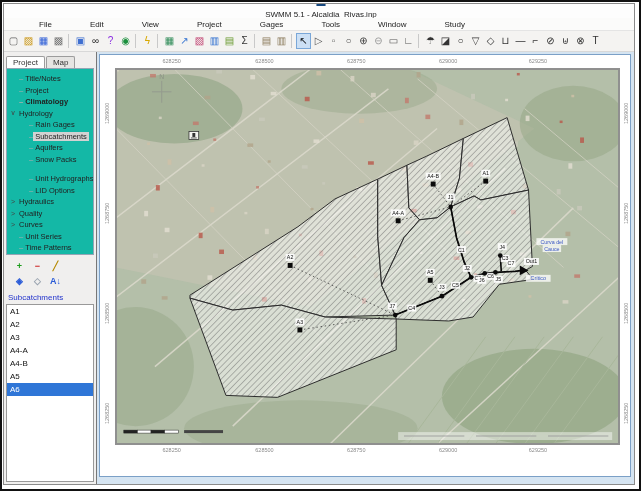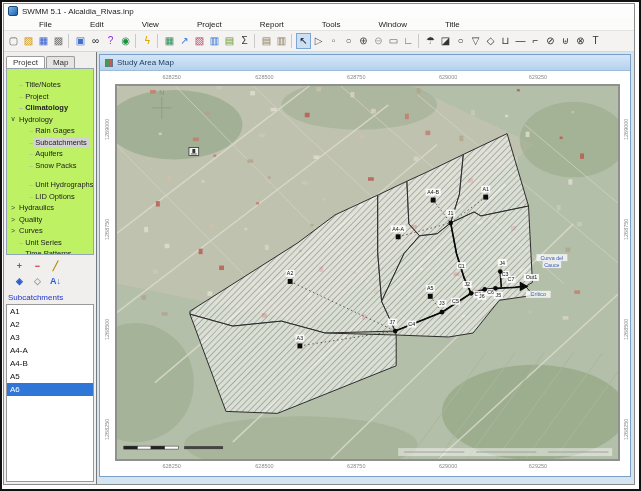--- a/index.html
+++ b/index.html
@@ -1,32 +1,32 @@
 <!DOCTYPE html>
 <html><head>
 <meta charset="utf-8">
 <style>
   * { box-sizing: border-box; margin: 0; padding: 0; }
   body { width: 641px; height: 491px; font-family: "Liberation Sans", sans-serif; background:#fff; }
   .frame { width: 641px; height: 491px; border: 2px solid #111; background:#fff; padding: 1px 4px 4px 1px; }
   .app { width: 100%; height: 100%; border: 1px solid #8a8a8a; display: flex; flex-direction: column; background:#fff; overflow: hidden; }
-  .titlebar { height: 14px; display: flex; align-items: center; gap: 4px; padding-left: 4px; font-size: 8px; color: #222; background: #fdfdfd; }
+  .titlebar { height: 14px; display: flex; align-items: center; gap: 4px; padding-left: 4px; font-size: 8px; color: #222; background: #fdfdfd; flex-direction: column; }
   .app-icon { width: 10px; height: 10px; border-radius: 2px; background: linear-gradient(135deg,#7db9ea,#1f5fae); border: 1px solid #17487f; }
   .menubar { height: 13px; display: flex; align-items: center; font-size: 8px; color: #222; background: #fbfbfa; border-bottom: 1px solid #e4e4e4; padding-left: 2px; }
   .menu-item { padding: 0 5px; height: 100%; display: flex; align-items: center; margin-left: 28px; }
   .toolbar { height: 21px; display: flex; align-items: center; background: #f4f3f1; border-bottom: 1px solid #d8d8d8; padding-left: 2px; }
   .tb-icon { width: 15px; height: 16px; display: flex; align-items: center; justify-content: center; font-size: 10px; line-height: 1; cursor: default; }
   .tb-icon.active { background: #cce0f5; border: 1px solid #7aa7d8; }
   .tb-sep { width: 5px; height: 14px; border-left: 1px solid #c9c9c9; margin-left: 2px; }
   .main { flex: 1; display: flex; min-height: 0; }
   .left-panel { width: 93px; background: #f0efee; border-right: 1px solid #777; display: flex; flex-direction: column; }
   .tabs { height: 16px; display: flex; align-items: flex-end; padding-left: 2px; gap: 1px; }
   .tab { font-size: 8px; padding: 1px 6px 1px 6px; border: 1px solid #9c9c9c; border-bottom: none; border-radius: 2px 2px 0 0; background: #e6e5e3; color: #333; }
   .tab.active { background: #fff; }
-  .tree-box { margin: 0 2px; background: #bef264; border: 1px solid #93a5b5; height: 187px; overflow: hidden; padding-top: 10px; }
+  .tree-box { margin: 0 2px; background: #14b8a6; border: 1px solid #93a5b5; height: 187px; overflow: hidden; padding-top: 4px; }
   .tree-item { height: 11.5px; font-size: 7.5px; color: #222; display: flex; align-items: center; white-space: nowrap; }
   .tree-item .expander { width: 8px; text-align: center; font-size: 7px; color: #444; }
   .tree-item.leaf::before { content: "– "; color: #b0b0b0; }
   .tree-item.selected .lbl { background: #d2d2d2; }
   .tree-item .lbl { padding: 0 2px; }
   .palette { height: 37px; padding: 4px 0 0 8px; display: grid; grid-template-columns: 18px 18px 18px; grid-auto-rows: 15px; }
   .pal-btn { width: 15px; height: 13px; display: flex; align-items: center; justify-content: center; font-size: 9px; font-weight: bold; cursor: default; }
   .list-title { font-size: 8px; color: #2233cc; padding: 1px 0 2px 4px; }
   .list-box { flex: 1; margin: 0 2px 2px 2px; background: #fff; border: 1px solid #999; overflow: hidden; }
   .list-item { height: 13px; font-size: 8px; color: #111; display: flex; align-items: center; padding-left: 3px; }
@@ -49,24 +49,24 @@
     <div class="titlebar">
       <span class="app-icon"></span>
       <span>SWMM 5.1 - Alcaldia_Rivas.inp</span>
     </div>
 
     <div class="menubar">
         <span class="menu-item">File</span>
         <span class="menu-item">Edit</span>
         <span class="menu-item">View</span>
         <span class="menu-item">Project</span>
-        <span class="menu-item">Report</span>
+        <span class="menu-item">Gages</span>
         <span class="menu-item">Tools</span>
         <span class="menu-item">Window</span>
-        <span class="menu-item">Title</span>
+        <span class="menu-item">Study</span>
       </div>
 
     <div class="toolbar">
         <span class="tb-icon" style="color: rgb(102, 102, 102);">▢</span>
         <span class="tb-icon" style="color: rgb(200, 146, 10);">▨</span>
         <span class="tb-icon" style="color: rgb(42, 91, 215);">▦</span>
         <span class="tb-icon" style="color: rgb(119, 119, 119);">▩</span>
         <span class="tb-sep"></span>
         <span class="tb-icon" style="color: rgb(63, 111, 208);">▣</span>
         <span class="tb-icon" style="color: rgb(51, 51, 51);">∞</span>
@@ -184,24 +184,20 @@
             <div class="list-item">A3</div>
             <div class="list-item">A4-A</div>
             <div class="list-item">A4-B</div>
             <div class="list-item">A5</div>
             <div class="list-item selected">A6</div>
           </div>
       </div>
 
       <div class="mdi">
         <div class="child">
-          <div class="child-title">
-            <span class="child-icon"></span>
-            <span>Study Area Map</span>
-          </div>
           <div class="map-body" id="map-body">
             <svg class="map" id="map-svg" width="505" height="377" viewBox="0 0 517 378" preserveAspectRatio="none">
                 <defs>
                   <pattern id="hatch" width="4.5" height="4.5" patternUnits="userSpaceOnUse" patternTransform="rotate(45)">
                     <rect width="4.5" height="4.5" fill="#ffffff" fill-opacity="0.5"></rect>
                     <line x1="0" y1="0" x2="0" y2="4.5" stroke="#5e5e5e" stroke-width="0.8"></line>
                   </pattern>
                 </defs>
                 <g>
                   <rect x="0" y="0" width="517" height="378" fill="#b4bfa9"></rect>

